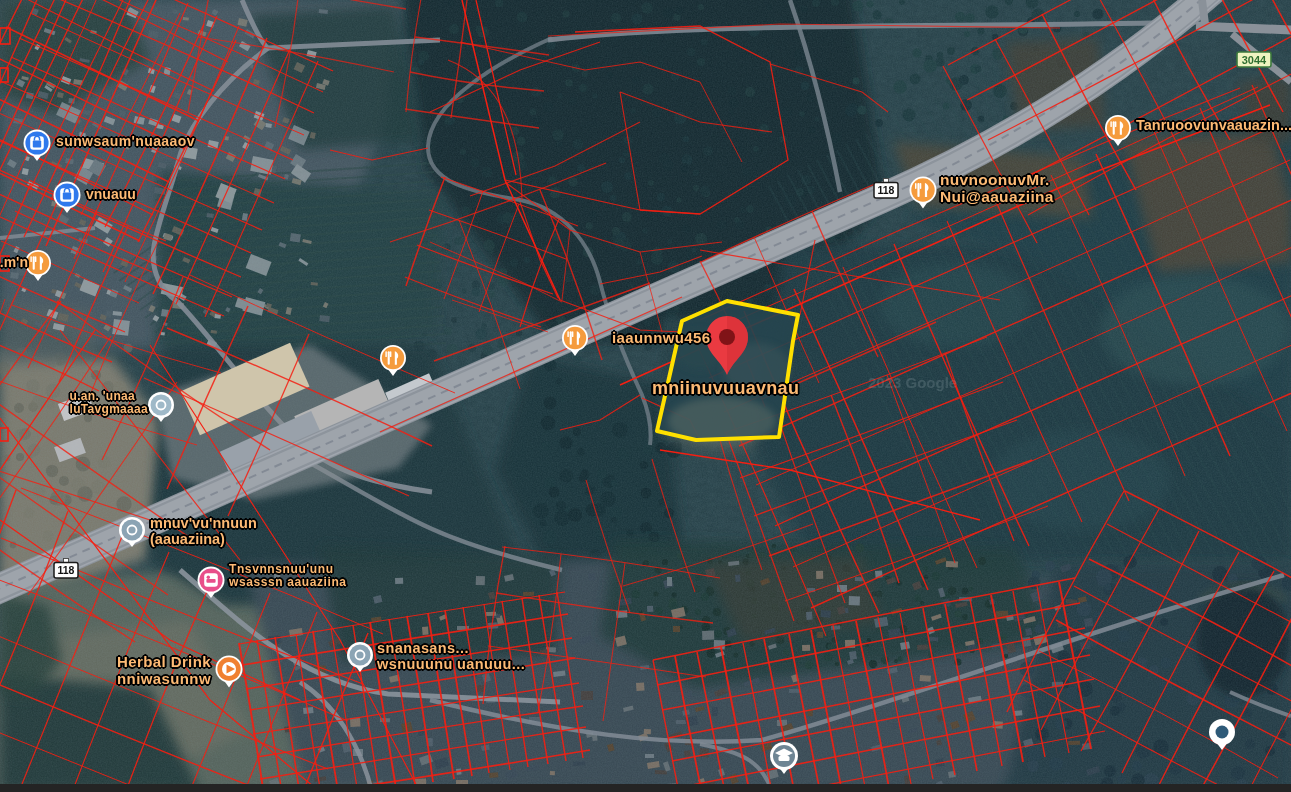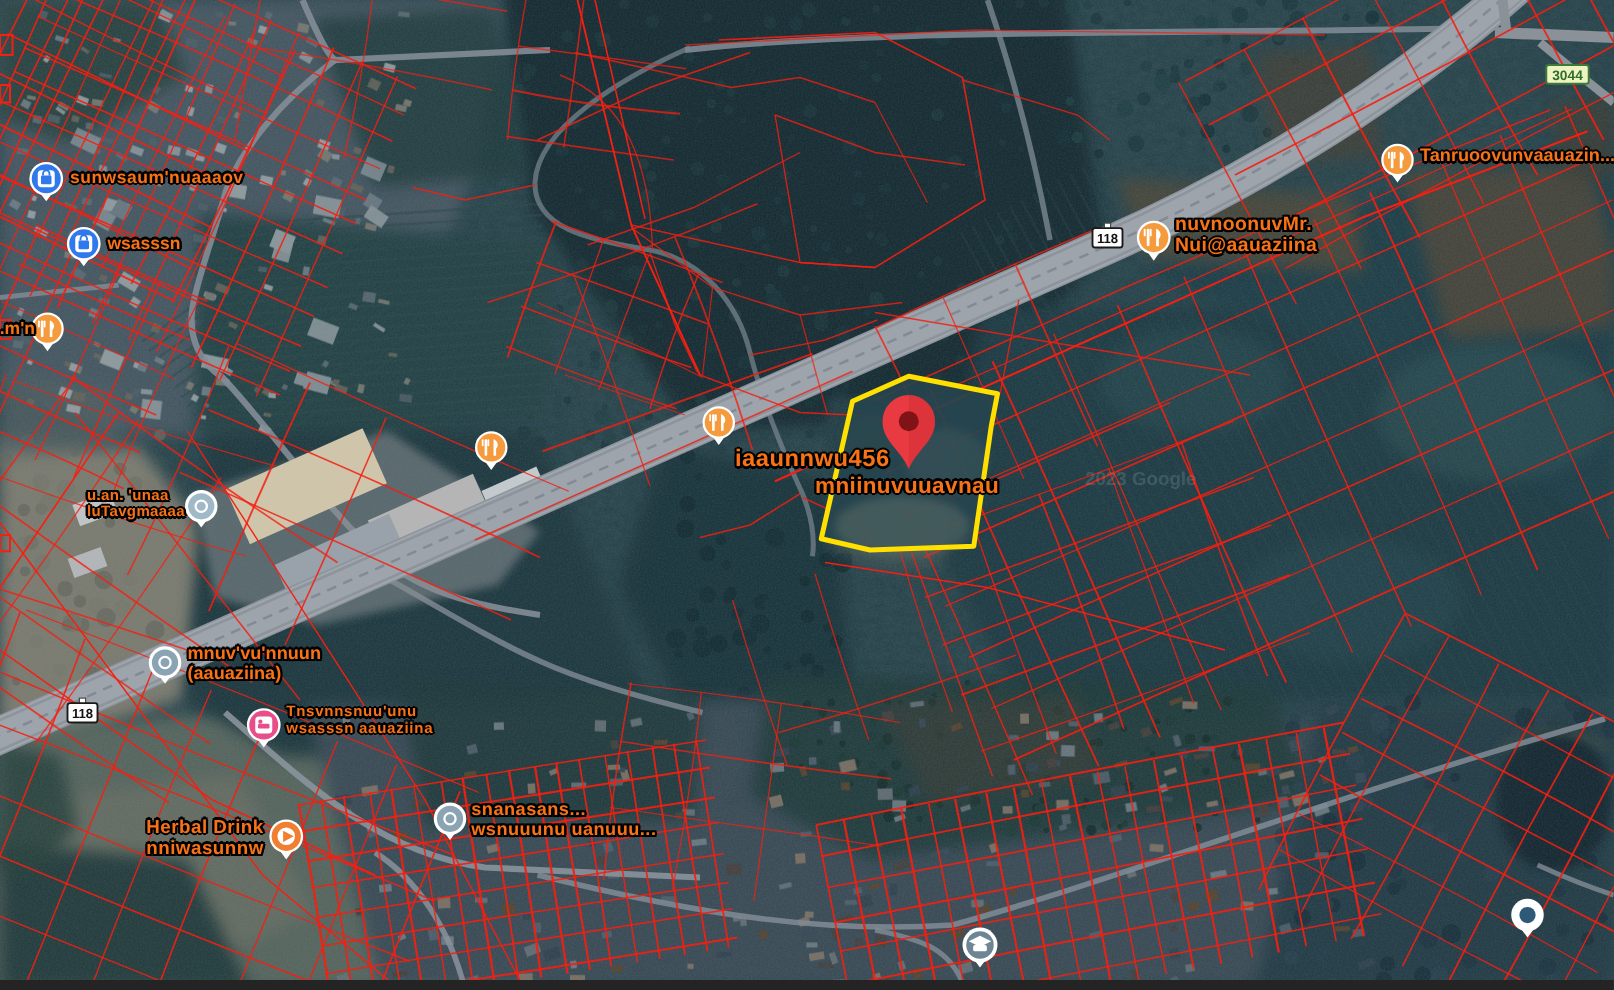--- a/index.html
+++ b/index.html
@@ -1,16 +1,16 @@
 <!DOCTYPE html>
 <html><head><meta charset="utf-8">
 <style>
 html,body{margin:0;padding:0;background:#2b4049;}
 #map{position:relative;width:1291px;height:792px;overflow:hidden;font-family:"Liberation Sans",sans-serif;}
-.lbl{position:absolute;color:#f97316;font-weight:bold;line-height:1.1;white-space:nowrap;
+.lbl{position:absolute;color:#fdba74;font-weight:bold;line-height:1.1;white-space:nowrap;
  text-shadow:-1.9px 0 0 #000,1.9px 0 0 #000,0 -1.9px 0 #000,0 1.9px 0 #000,-1.4px -1.4px 0 #000,1.4px 1.4px 0 #000,-1.4px 1.4px 0 #000,1.4px -1.4px 0 #000;}
 </style></head><body>
 
 <div id="map">
 <svg width="1291" height="792" viewBox="0 0 1291 792">
 <defs>
 <filter id="soft" x="-25%" y="-25%" width="150%" height="150%">
           <feGaussianBlur stdDeviation="6"></feGaussianBlur>
         </filter>
 <filter id="soft3" x="-30%" y="-30%" width="160%" height="160%">
@@ -1745,28 +1745,28 @@
 
 <g>
 <rect x="1237" y="52" width="34" height="15" rx="2" fill="#eef3c0" stroke="#3c7a3c" stroke-width="1.6"></rect>
 <text x="1254" y="64" text-anchor="middle" font-family="Liberation Sans,sans-serif" font-size="11" font-weight="bold" fill="#2f6e2f">3044</text>
 </g>
 </svg>
 
 
 <div class="lbl" style="left:56px;top:134px;font-size:14px;letter-spacing:0.4px;">sunwsaum'nuaaaov</div>
 
-<div class="lbl" style="left:86px;top:187px;font-size:14px;">wsasssn</div>
+<div class="lbl" style="left:86px;top:187px;font-size:14px;">vnuauu</div>
 
 <div class="lbl" style="left:-8px;top:255px;font-size:14px;">...m'n</div>
 
 
 <div class="lbl" style="right:1143px;top:390px;font-size:12px;letter-spacing:0.3px;">u.an. 'unaa<br>luTavgmaaaa</div>
 
-<div class="lbl" style="left:588px;top:330px;font-size:19px;letter-spacing:0.4px;margin-top:28px;">iaaunnwu456</div>
+<div class="lbl" style="left:612px;top:330px;font-size:15px;letter-spacing:0.4px;">iaaunnwu456</div>
 
 <div class="lbl" style="left:150px;top:516px;font-size:14.5px;">mnuv'vu'nnuun<br>(aauaziina)</div>
 
 <div class="lbl" style="left:229px;top:563px;font-size:12px;letter-spacing:0.6px;">Tnsvnnsnuu'unu<br>wsasssn aauaziina</div>
 
 <div class="lbl" style="right:1080px;top:654px;font-size:15px;letter-spacing:0.4px;text-align:right;">Herbal Drink<br>nniwasunnw</div>
 
 <div class="lbl" style="left:377px;top:641px;font-size:14.5px;letter-spacing:0.4px;">snanasans...<br>wsnuuunu uanuuu...</div>
 
 <div class="lbl" style="left:940px;top:171px;font-size:15.5px;letter-spacing:0.3px;">nuvnoonuvMr.<br>Nui@aauaziina</div>

